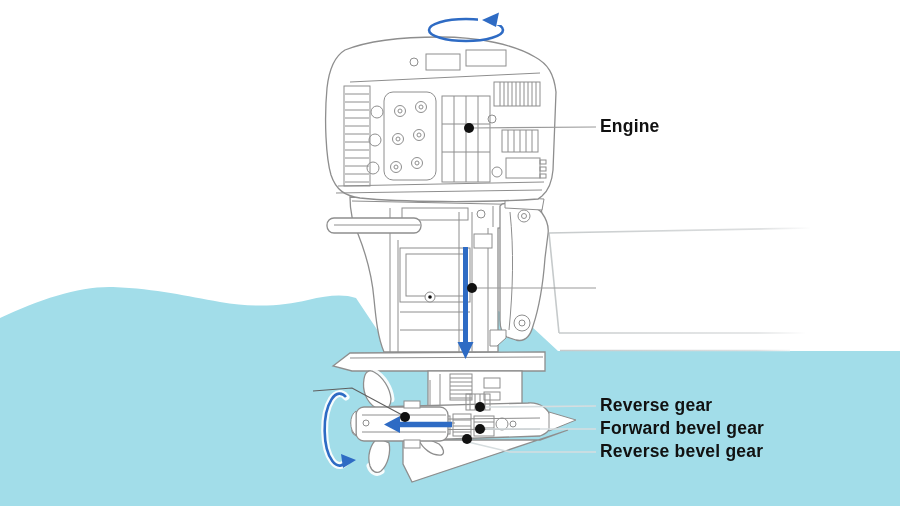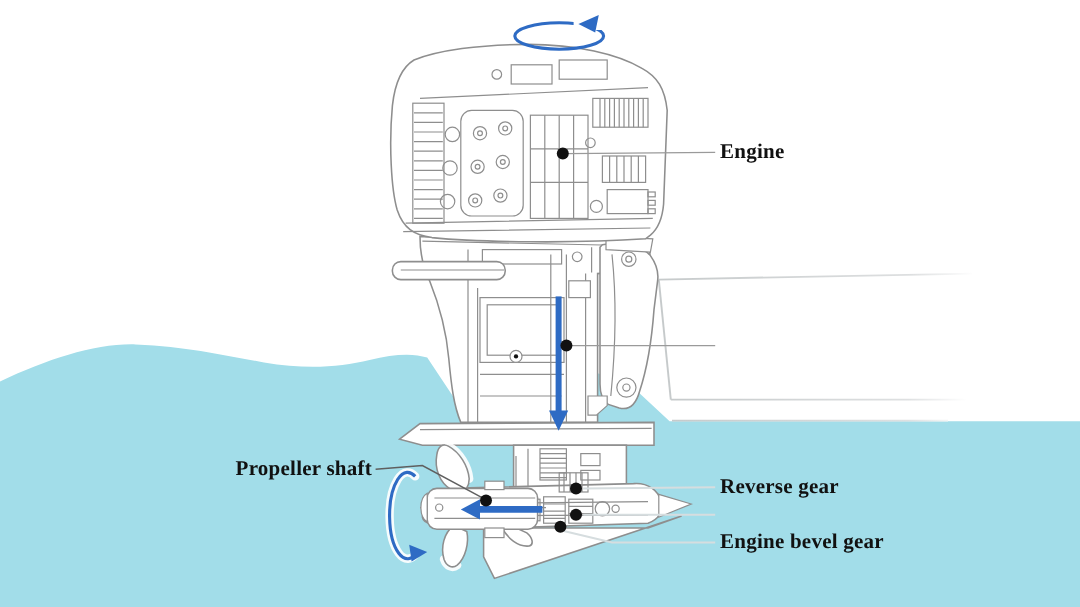--- a/index.html
+++ b/index.html
@@ -2,21 +2,21 @@
 <html style="--water: #A2DDE9; --arrow-blue: #2E6BC4; --line-gray: #8E8E8E; --leader-dark: #9A9A9A; --leader-light: #D6DDDF; --hull-gray: #C6CACB; --text: #111111; --background: #FFFFFF;"><head>
 <meta charset="utf-8">
 <style>
   :root{
     --water:#A2DDE9; --arrow-blue:#2E6BC4; --line-gray:#8E8E8E;
     --leader-dark:#9A9A9A; --leader-light:#D6DDDF; --hull-gray:#C6CACB;
     --text:#111111; --background:#FFFFFF;
   }
   html,body{margin:0;padding:0;}
   body{background:var(--background);font-family:"Liberation Sans","DejaVu Sans",sans-serif;}
-  #stage{position:relative;width:900px;height:506px;overflow:hidden;background:var(--background);font-family:Liberation Serif, serif;}
+  #stage{position:relative;width:900px;height:506px;overflow:hidden;background:var(--background);}
   #stage svg{position:absolute;left:0;top:0;}
   .label{
     position:absolute;color:var(--text);font-size:17.5px;font-weight:bold;
     line-height:21px;white-space:nowrap;letter-spacing:.2px;
   }
   .label.right{text-align:right;}
   
   .ln{stroke:var(--line-gray);fill:none;stroke-width:1;}
   .wf{fill:#fff;stroke:var(--line-gray);stroke-width:1.3;}
   .wfthin{fill:#fff;stroke:var(--line-gray);stroke-width:1;}
@@ -228,15 +228,15 @@
       <circle class="dot" cx="480" cy="407" r="5"></circle>
       <path class="llight" d="M486,429 L596,429"></path>
       <circle class="dot" cx="480" cy="429" r="5"></circle>
       <path class="llight" d="M468,442 L510,452 L596,452"></path>
       <circle class="dot" cx="467" cy="439" r="5"></circle>
     </g>
   </svg>
 
   <div class="label" style="left:600px;top:116px;">Engine</div>
   <div class="label" style="left:600px;top:395px;">Reverse gear</div>
-  <div class="label" style="left:600px;top:441px;">Engine bevel gear</div>
-  <div class="label right" style="left:150px;top:380px;width:160px;">Propeller shaft</div>
+  <div class="label" style="left:600px;top:418px;">Forward bevel gear</div>
+  <div class="label" style="left:600px;top:441px;">Reverse bevel gear</div>
 </div>
 
 </body></html>

